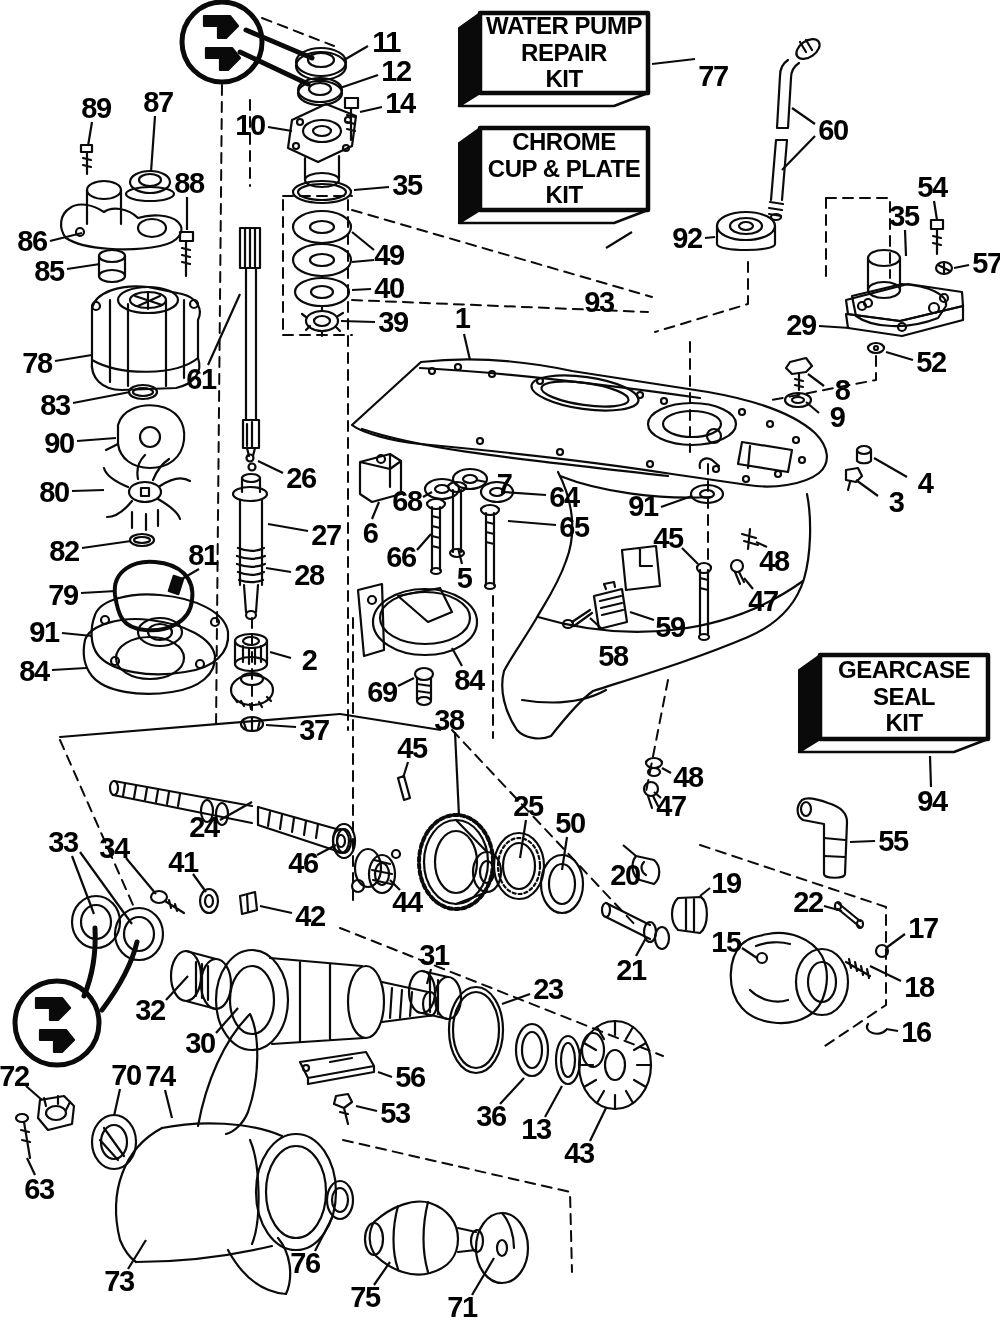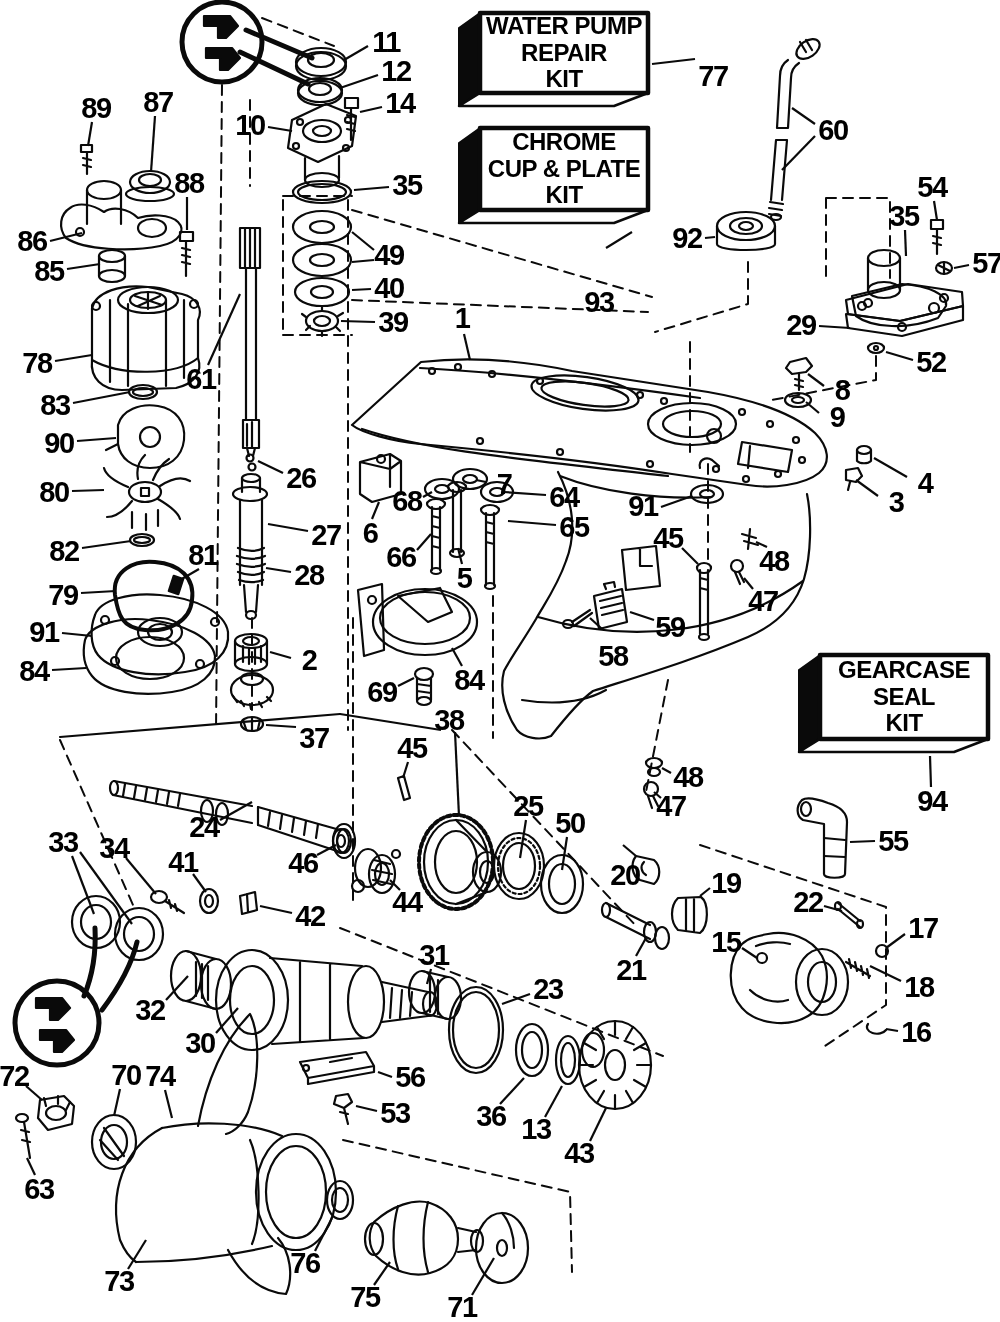--- a/index.html
+++ b/index.html
@@ -590,21 +590,21 @@
       <div class="callout" style="left: 326px; top: 535px;">27</div>
       <div class="callout" style="left: 309px; top: 575px;">28</div>
       <div class="callout" style="left: 801px; top: 325px;">29</div>
       <div class="callout" style="left: 200px; top: 1043px;">30</div>
       <div class="callout" style="left: 434px; top: 955px;">31</div>
       <div class="callout" style="left: 150px; top: 1010px;">32</div>
       <div class="callout" style="left: 63px; top: 842px;">33</div>
       <div class="callout" style="left: 114px; top: 848px;">34</div>
       <div class="callout" style="left: 407px; top: 185px;">35</div>
       <div class="callout" style="left: 491px; top: 1116px;">36</div>
-      <div class="callout" style="left: 314px; top: 730px; margin-top: 8px;">37</div>
+      <div class="callout" style="left: 314px; top: 730px;">37</div>
       <div class="callout" style="left: 449px; top: 720px;">38</div>
       <div class="callout" style="left: 393px; top: 322px;">39</div>
       <div class="callout" style="left: 389px; top: 288px;">40</div>
       <div class="callout" style="left: 183px; top: 862px;">41</div>
       <div class="callout" style="left: 310px; top: 916px;">42</div>
       <div class="callout" style="left: 579px; top: 1153px;">43</div>
       <div class="callout" style="left: 407px; top: 902px;">44</div>
       <div class="callout" style="left: 412px; top: 748px;">45</div>
       <div class="callout" style="left: 303px; top: 863px;">46</div>
       <div class="callout" style="left: 763px; top: 601px;">47</div>

